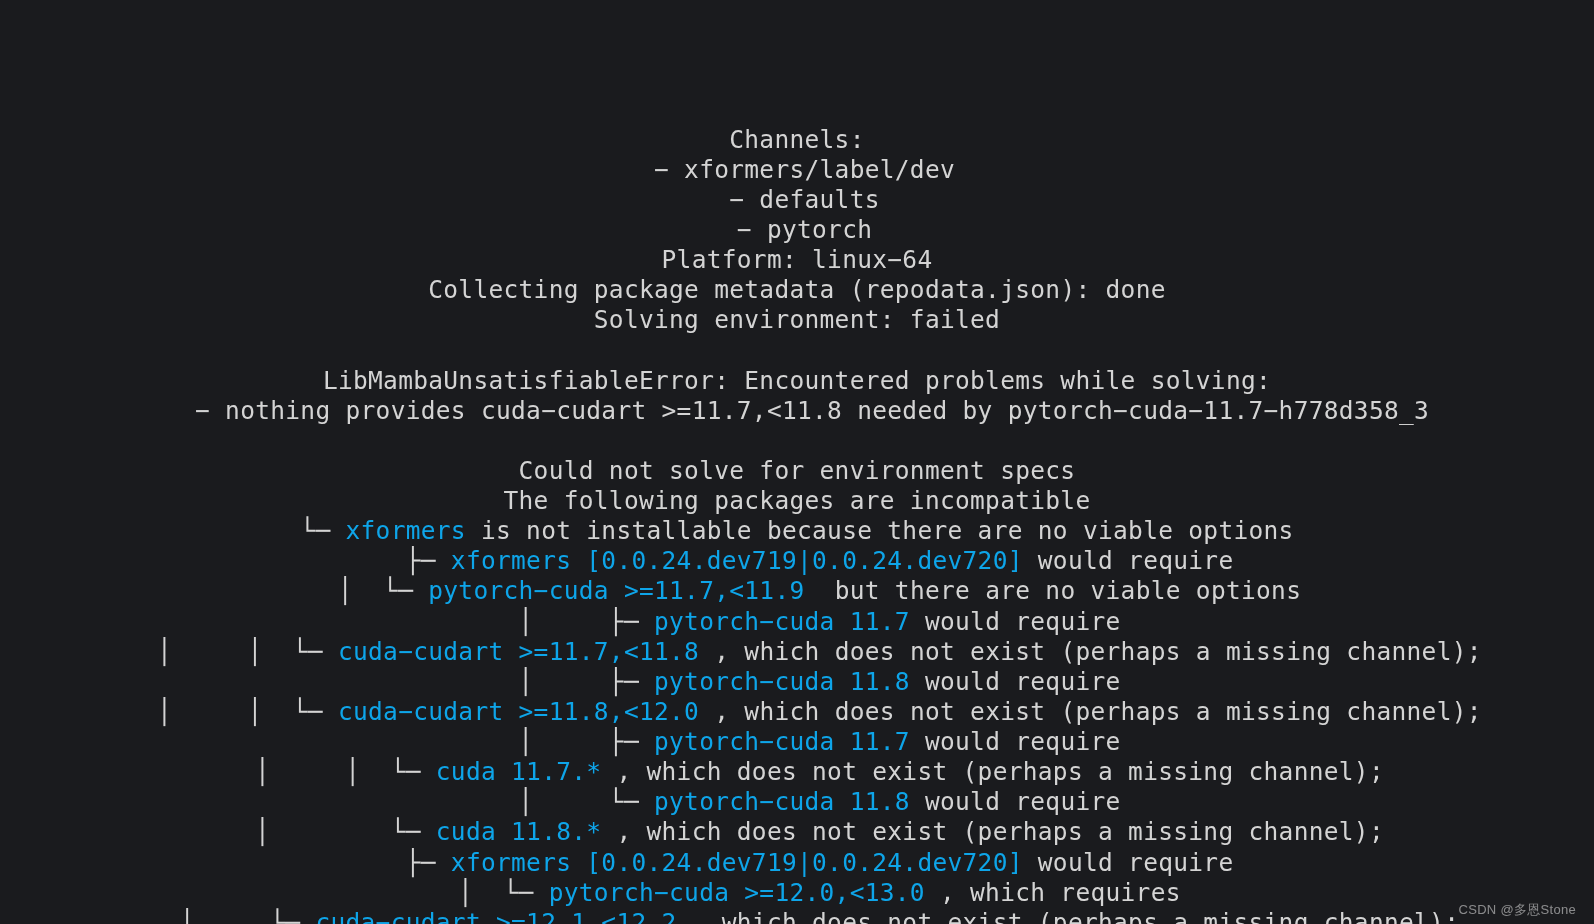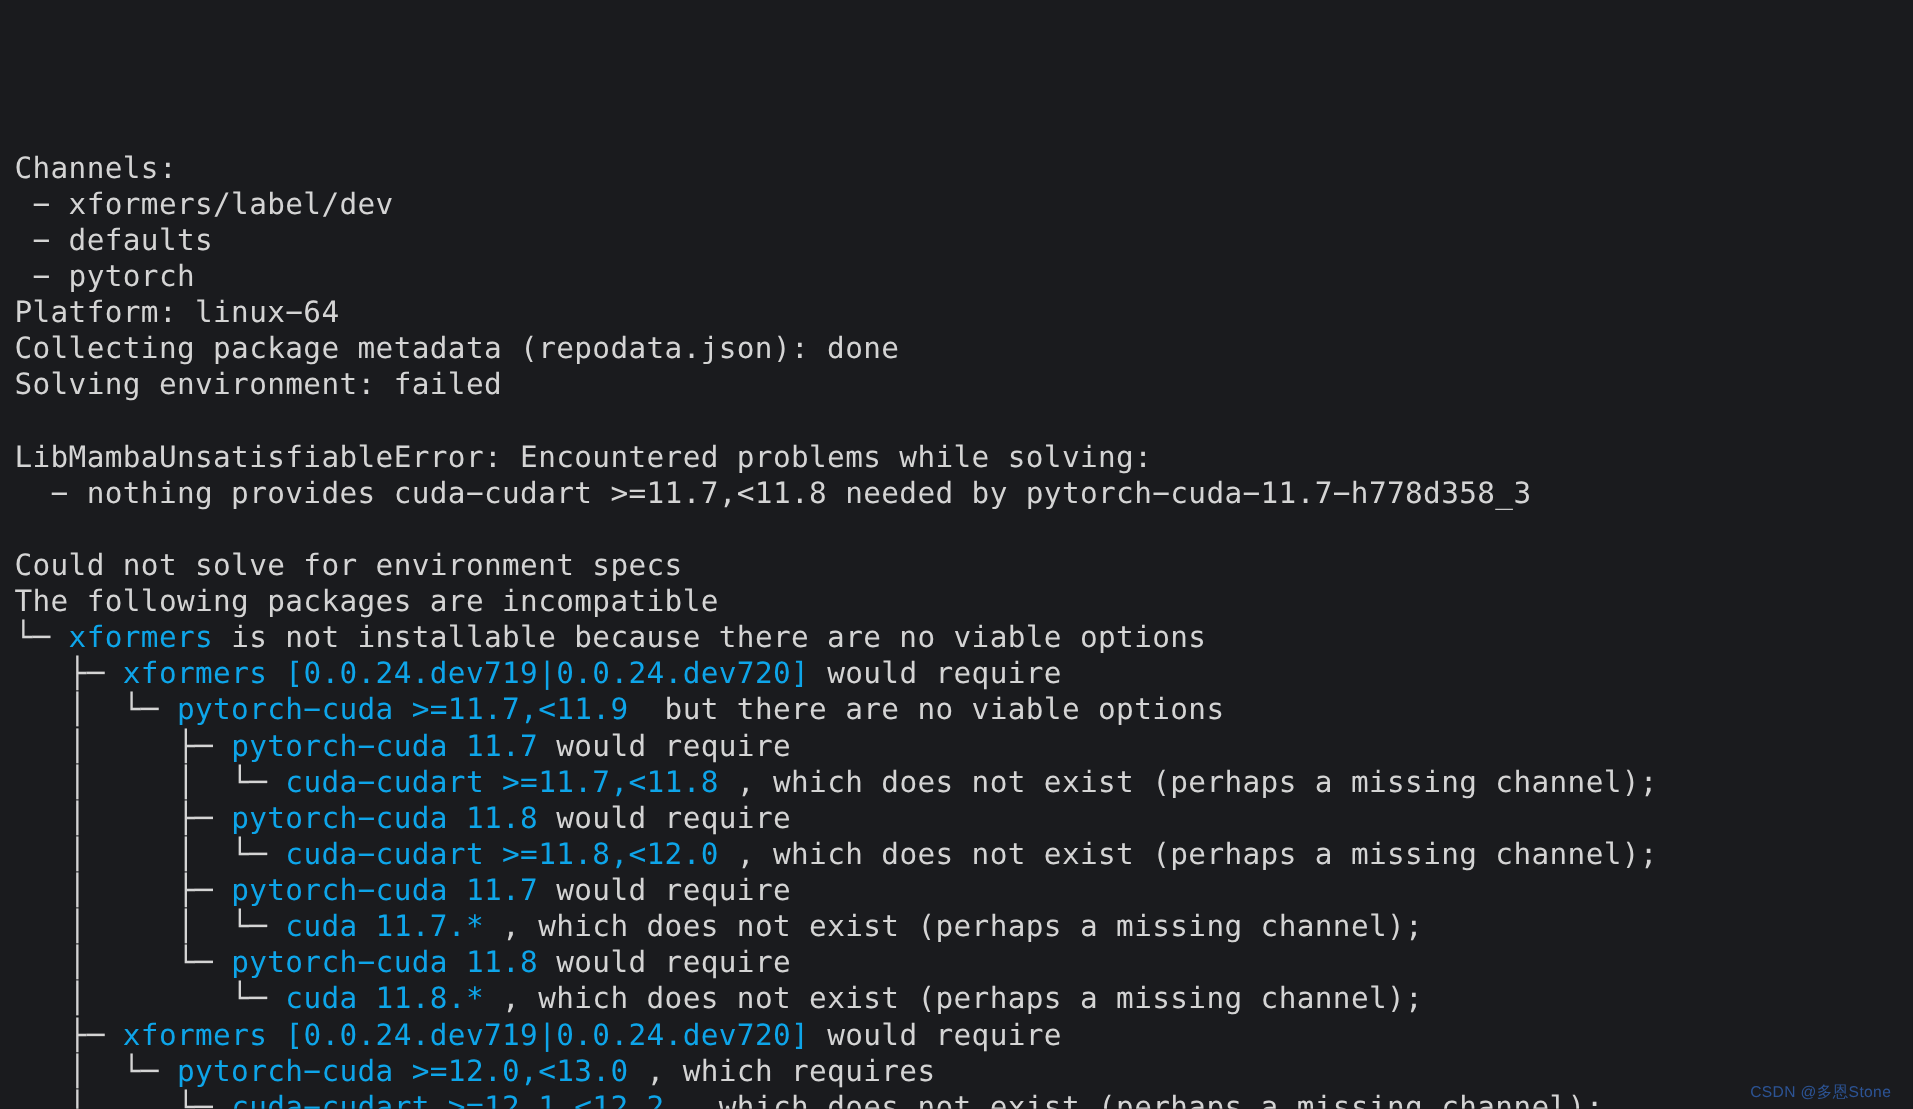--- a/index.html
+++ b/index.html
@@ -9,27 +9,27 @@
       font-family: 'Menlo', 'Monaco', 'Consolas', monospace;
       font-size: 24.5px;
       line-height: 1.23;
       padding: 4px 12px 0 12px;
       white-space: pre;
       overflow: hidden;
       width: 1594px;
       height: 924px;
       letter-spacing: 0.3px;
     }
-    .ln { display: block; }
+    .ln { display: block; text-align: center; }
     .hl { color: #0ea5e9; }
     .watermark {
       position: absolute;
       bottom: 6px;
       right: 18px;
-      color: #3b82f6;
+      color: #e5e5e5;
       font-size: 13px;
       font-family: sans-serif;
       opacity: 0.55;
     }
   </style>
 </head>
 <body>
 
 
 

